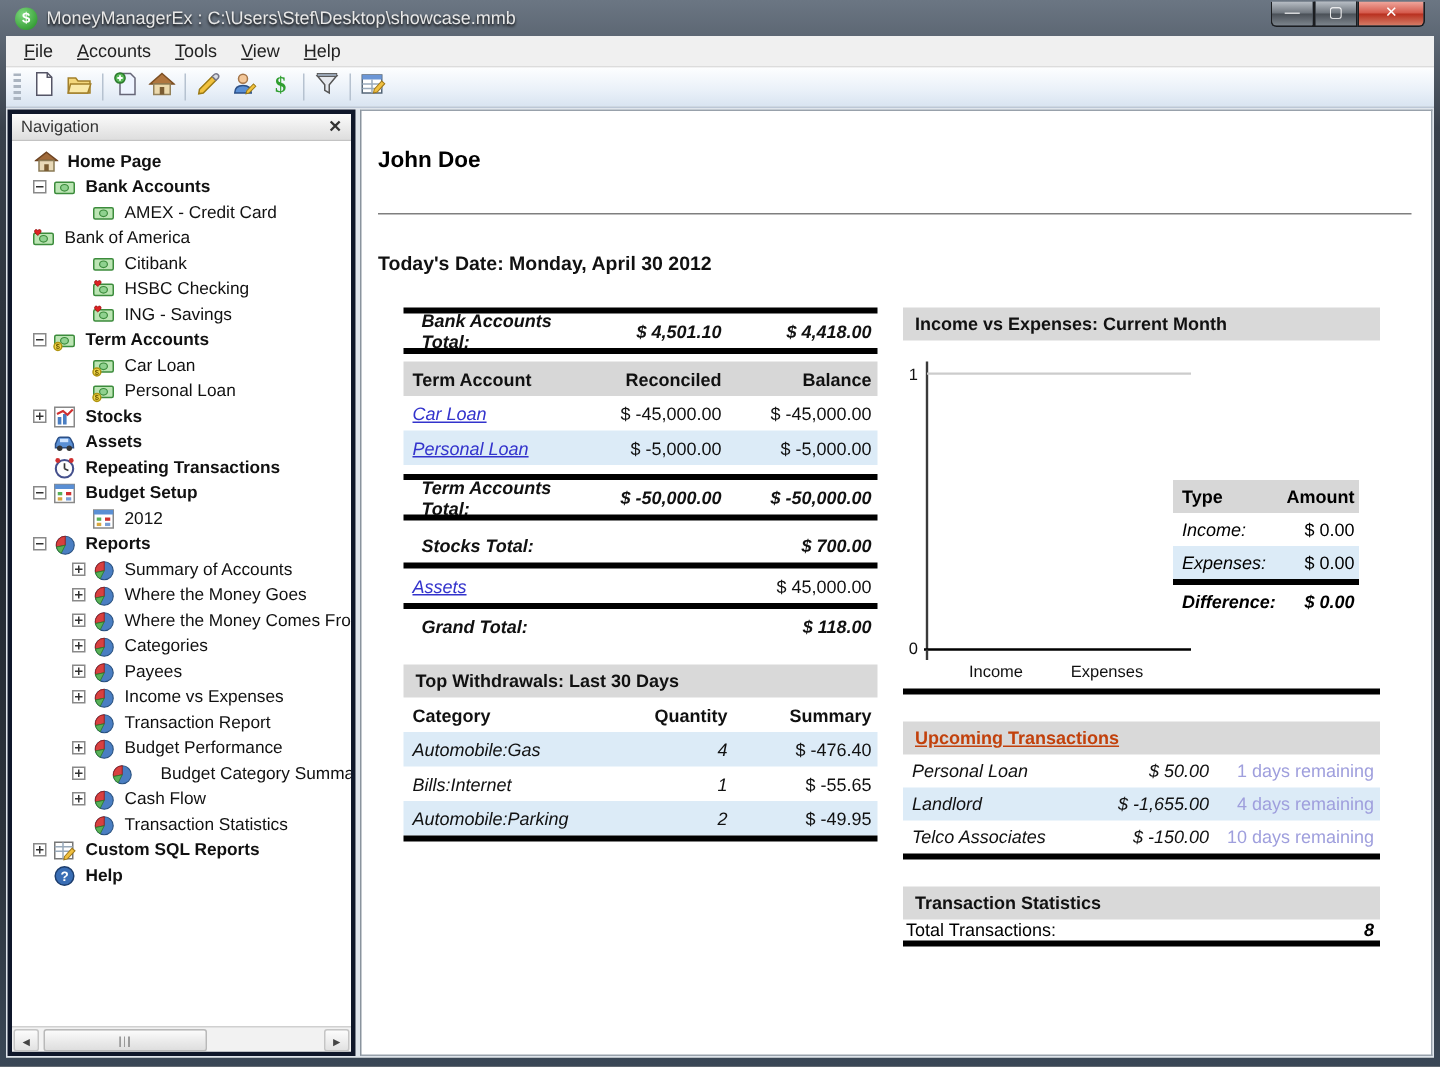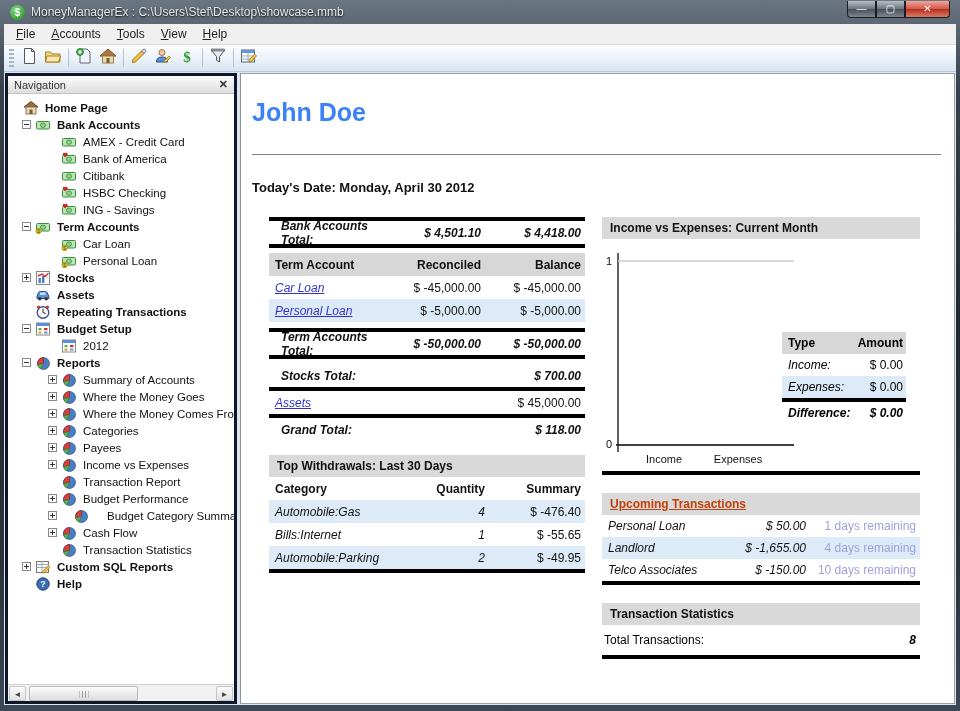--- a/index.html
+++ b/index.html
@@ -54,21 +54,21 @@
               background:linear-gradient(#fcfcfc,#e2e2e2); border:1px solid #c5c5c5; border-radius:2px; margin:0 1px; }
   .sb-track { flex:1; height:15px; position:relative; }
   .sb-thumb { position:absolute; left:2px; top:0; width:58%; height:15px; border:1px solid #b9b9b9; border-radius:2px;
               background:linear-gradient(#fbfbfb,#dedede); }
   .sb-thumb::after { content:""; position:absolute; left:50%; top:4px; width:9px; height:7px; transform:translateX(-50%);
               background:repeating-linear-gradient(90deg,#9a9a9a 0 1px,transparent 1px 3px); }
 
   
   .content { flex:1; background:#fff; border:1px solid #98a1ab; border-left:1px solid #8a949e; margin-left:3px;
              overflow:hidden; position:relative; padding:8px 0 0 11px; }
-  .page-title { font-size:25px; font-weight:bold; color:#3b82f6; margin-top:16px; }
+  .page-title { font-size:15px; font-weight:bold; color:#000000; margin-top:16px; }
   .rule { margin:27px 13px 0 0; border-top:1px solid #7f7f7f; }
   .date-line { margin-top:25px; font-size:13px; font-weight:bold; color:#111; }
 
   .cols { display:flex; margin-top:22px; }
   .left-col { margin-left:17px; width:316px; flex:none; }
   .right-col { margin-left:17px; width:318px; flex:none; position:relative; }
 
   .hbar { height:4px; background:#000; }
   .trow { display:flex; align-items:center; height:23px; font-size:12px; color:#111; }
   .trow .c-name { flex:1; padding-left:6px; }
@@ -92,21 +92,21 @@
   .ie-table { position:absolute; top:93px; right:14px; width:124px; }
   .ie-row { display:flex; align-items:center; height:22px; font-size:12px; }
   .ie-type { flex:1; padding-left:6px; }
   .ie-amt { width:54px; text-align:right; padding-right:3px; }
 
   .up-name { flex:1; padding-left:6px; }
   .up-amt { width:92px; text-align:right; padding-right:4px;font-style:italic; }
   .up-days { width:110px; text-align:right; padding-right:4px; color:#9f9fdd; }
   .up-title-link { color:#c2410c; text-decoration:underline; font-weight:bold; font-size:12px; }
 
-  .ts-row { display:flex; align-items:center; height:30px; font-size:12px; }
+  .ts-row { display:flex; align-items:center; height:14px; font-size:12px; }
   .ts-label { flex:1; padding-left:2px; }
   .ts-val { width:40px; text-align:right; padding-right:4px; }
 </style>
 </head>
 <body>
 
 <div class="frame">
   <div class="titlebar">
     <div class="app-icon">$</div>
     <div class="title-text">MoneyManagerEx : C:\Users\Stef\Desktop\showcase.mmb</div>
@@ -219,21 +219,21 @@
               <span class="tree-label">Bank Accounts</span>
             </div>
             <div class="tree-row" style="padding-left: 40px;">
               <span class="exp-spacer"></span>
               <span class="tree-icon"><svg width="16" height="16" viewBox="0 0 16 16">
                   <rect x="1.5" y="4.5" width="13" height="7.5" rx="1" fill="#bce5b4" stroke="#3c8c3c"></rect>
                   <ellipse cx="8" cy="8.2" rx="2.6" ry="2.2" fill="#8fd18f" stroke="#3c8c3c" stroke-width="0.8"></ellipse>
                 </svg></span>
               <span class="tree-label">AMEX - Credit Card</span>
             </div>
-            <div class="tree-row" style="padding-left: 40px;">
+            <div class="tree-row" style="">
               <span class="exp-spacer"></span>
               <span class="tree-icon"><svg width="16" height="16" viewBox="0 0 16 16">
                   <rect x="1.5" y="4.5" width="13" height="7.5" rx="1" fill="#bce5b4" stroke="#3c8c3c"></rect>
                   <ellipse cx="8" cy="8.2" rx="2.6" ry="2.2" fill="#8fd18f" stroke="#3c8c3c" stroke-width="0.8"></ellipse>
                   <path d="M2 3.2 C2 1.9 3.7 1.6 4.2 2.8 C4.7 1.6 6.4 1.9 6.4 3.2 C6.4 4.4 4.2 6 4.2 6 C4.2 6 2 4.4 2 3.2 Z" fill="#d22" stroke="#901010" stroke-width="0.5"></path>
                 </svg></span>
               <span class="tree-label">Bank of America</span>
             </div>
             <div class="tree-row" style="padding-left: 40px;">
               <span class="exp-spacer"></span>

